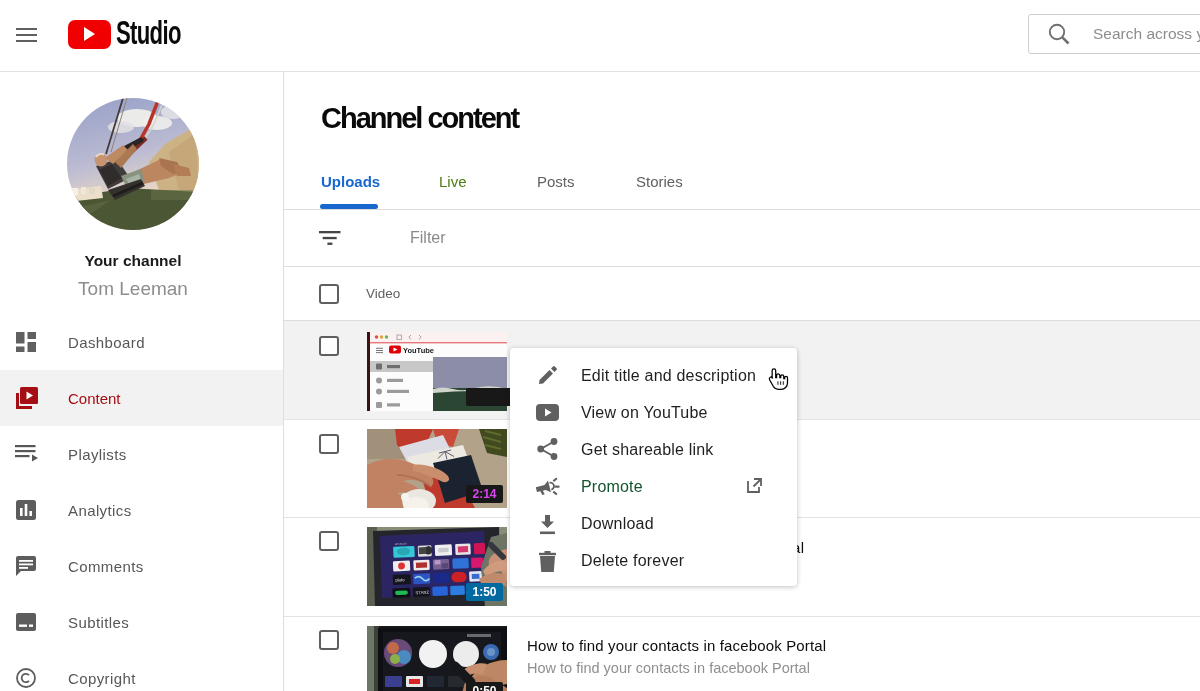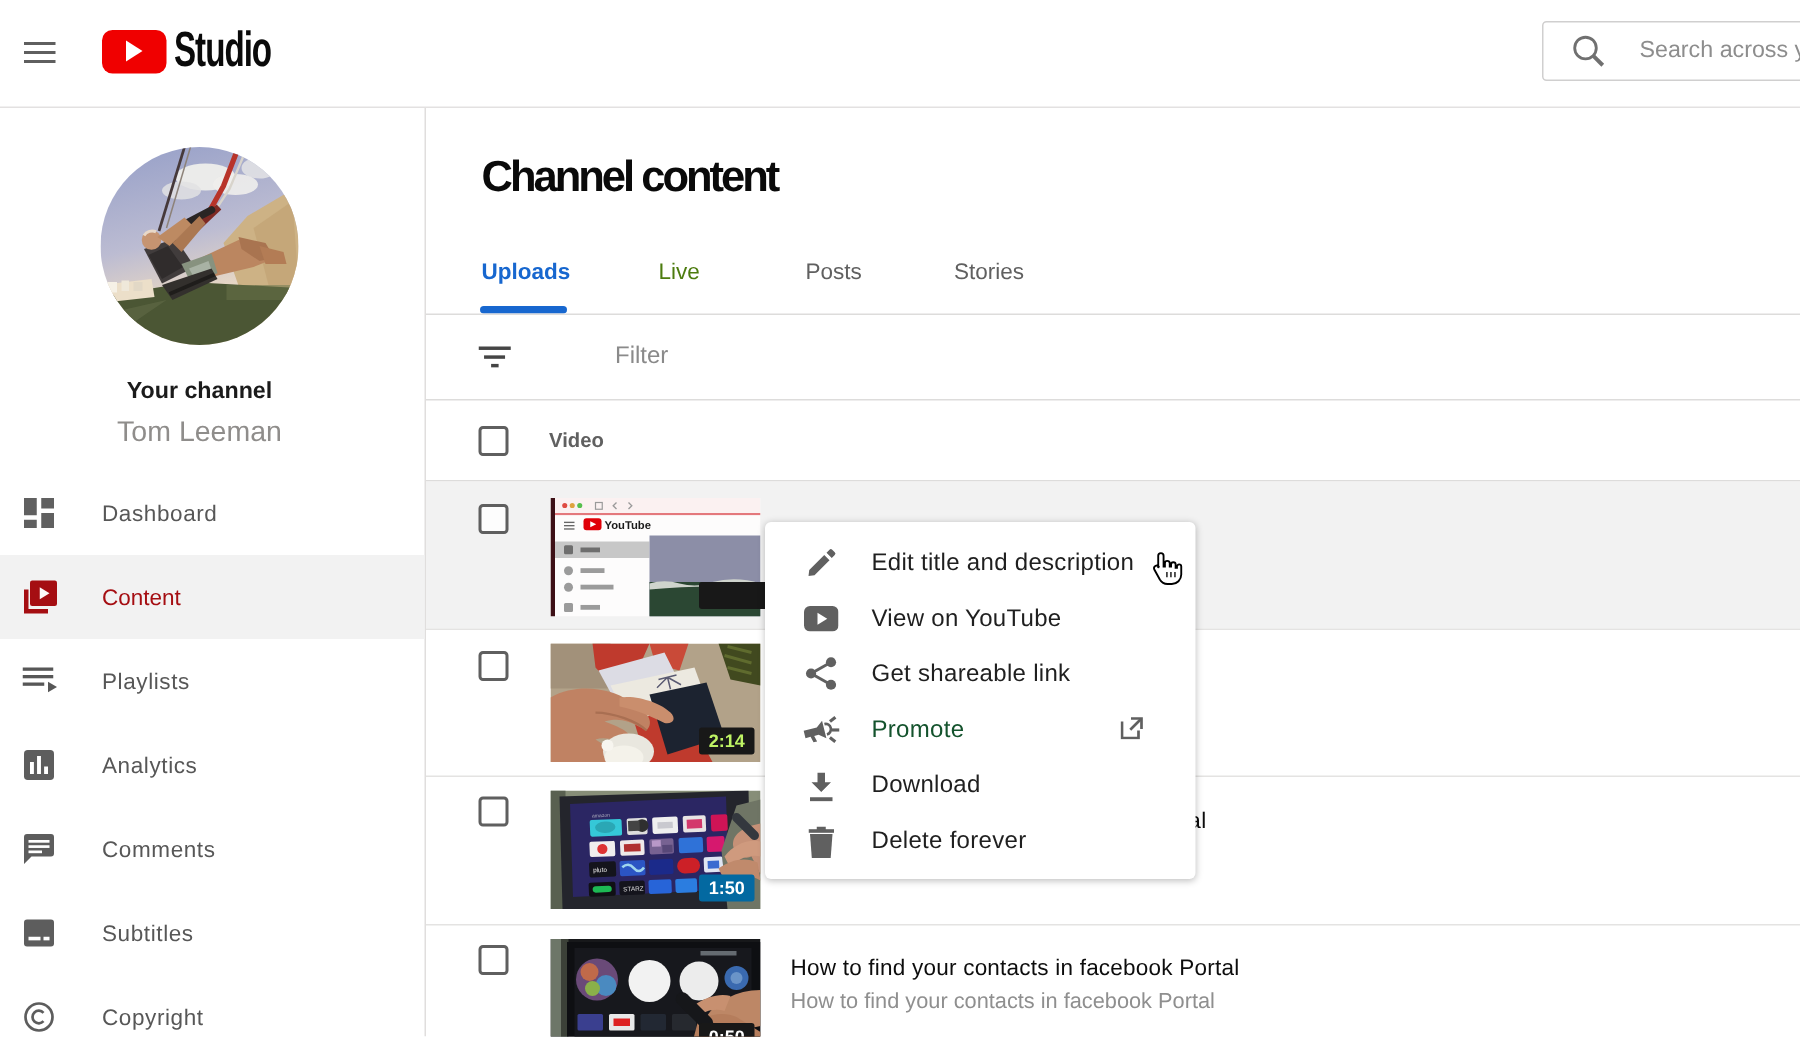--- a/index.html
+++ b/index.html
@@ -159,21 +159,21 @@
 
 <svg class="abs" style="left:319px;top:230px;" width="22" height="16" viewBox="0 0 22 16">
   <rect x="0" y="1" width="21.5" height="2.3" fill="#454545"></rect>
   <rect x="3.7" y="6.9" width="14" height="2.3" fill="#454545"></rect>
   <rect x="8.4" y="12.6" width="5" height="2.3" fill="#454545"></rect>
 </svg>
 <div class="abs" style="left:382px;top:229px;font-size:16px;color:#8a8a8a;margin-left:28px;">Filter</div>
 <div class="abs" style="left:284px;top:266px;width:916px;height:1px;background:#dddcdb;"></div>
 
 <div class="abs" style="left:319px;top:284px;width:16px;height:16px;border:2px solid #5f5f5f;border-radius:3px;background:#fff;"></div>
-<div class="abs" style="left:366px;top:286px;font-size:13.5px;font-weight:bold;color:#606060;">Video</div>
+<div class="abs" style="left:366px;top:286px;font-size:13.5px;font-weight:normal;color:#606060;">Video</div>
 <div class="abs" style="left:284px;top:320px;width:916px;height:1px;background:#dddcdb;"></div>
 
 <div class="abs" style="left:284px;top:321px;width:916px;height:98px;background:#f2f2f2;"></div>
 <div class="abs" style="left:319px;top:336px;width:16px;height:16px;border:2px solid #5f5f5f;border-radius:3px;background:#fdfdfd;z-index:2;"></div>
 
 <svg class="abs" style="left:367px;top:332px;z-index:2;" width="140" height="79" viewBox="0 0 140 79">
   <rect width="140" height="79" fill="#fdfcfc"></rect>
   <rect x="0" y="0" width="3" height="79" fill="#3d1016"></rect>
   <rect x="3" y="0" width="137" height="10" fill="#fbf1f1"></rect>
   <circle cx="9.5" cy="5" r="1.7" fill="#df4b43"></circle>
@@ -226,21 +226,21 @@
   <polygon points="66,34 104,26 116,62 78,74" fill="#1c2330"></polygon>
 
   <path d="M0,36 C18,26 40,30 52,38 C64,44 70,52 64,58 C50,50 44,50 36,52 C48,56 58,62 54,68 C44,64 36,62 30,64 C40,70 44,76 40,79 L0,79 Z" fill="#c08263"></path>
   <path d="M46,36 C58,34 74,40 80,46 C84,50 82,54 76,53 C66,48 56,44 46,42 Z" fill="#ca8e6d"></path>
   <path d="M30,46 C42,46 58,52 64,58" stroke="#a96f52" stroke-width="1.5" fill="none"></path>
 
   <ellipse cx="52" cy="72" rx="17" ry="12" fill="#e9e7df"></ellipse>
   <ellipse cx="49" cy="76" rx="13" ry="8" fill="#f4f2ea"></ellipse>
   <circle cx="38" cy="68" r="4" fill="#f7f5ef"></circle>
 </svg>
-<div class="abs" style="left:466px;top:485px;width:37px;height:18px;background:#181818;border-radius:2px;z-index:3;color:#bef264;font-size:12px;font-weight:bold;text-align:center;line-height:18px;">2:14</div>
+<div class="abs" style="left:466px;top:485px;width:37px;height:18px;background:#181818;border-radius:2px;z-index:3;color:#d946ef;font-size:12px;font-weight:bold;text-align:center;line-height:18px;">2:14</div>
 <div class="abs" style="left:284px;top:517px;width:916px;height:1px;background:#e4e3e2;"></div>
 
 <div class="abs" style="left:319px;top:531px;width:16px;height:16px;border:2px solid #5f5f5f;border-radius:3px;background:#fff;"></div>
 <svg class="abs" style="left:367px;top:527px;z-index:2;" width="140" height="79" viewBox="0 0 140 79">
   <rect width="140" height="79" fill="#878e78"></rect>
   <rect x="0" y="0" width="10" height="79" fill="#596050"></rect>
   <polygon points="6,4 132,0 134,79 8,79" fill="#24252c"></polygon>
   <polygon points="13,9 117,4 119,66 15,71" fill="#2b2663"></polygon>
   <g transform="rotate(-2.5 70 40) translate(10,6) scale(0.85)">
     <text x="22" y="12" font-family="Liberation Sans" font-size="4" fill="#aab">amazon</text>

